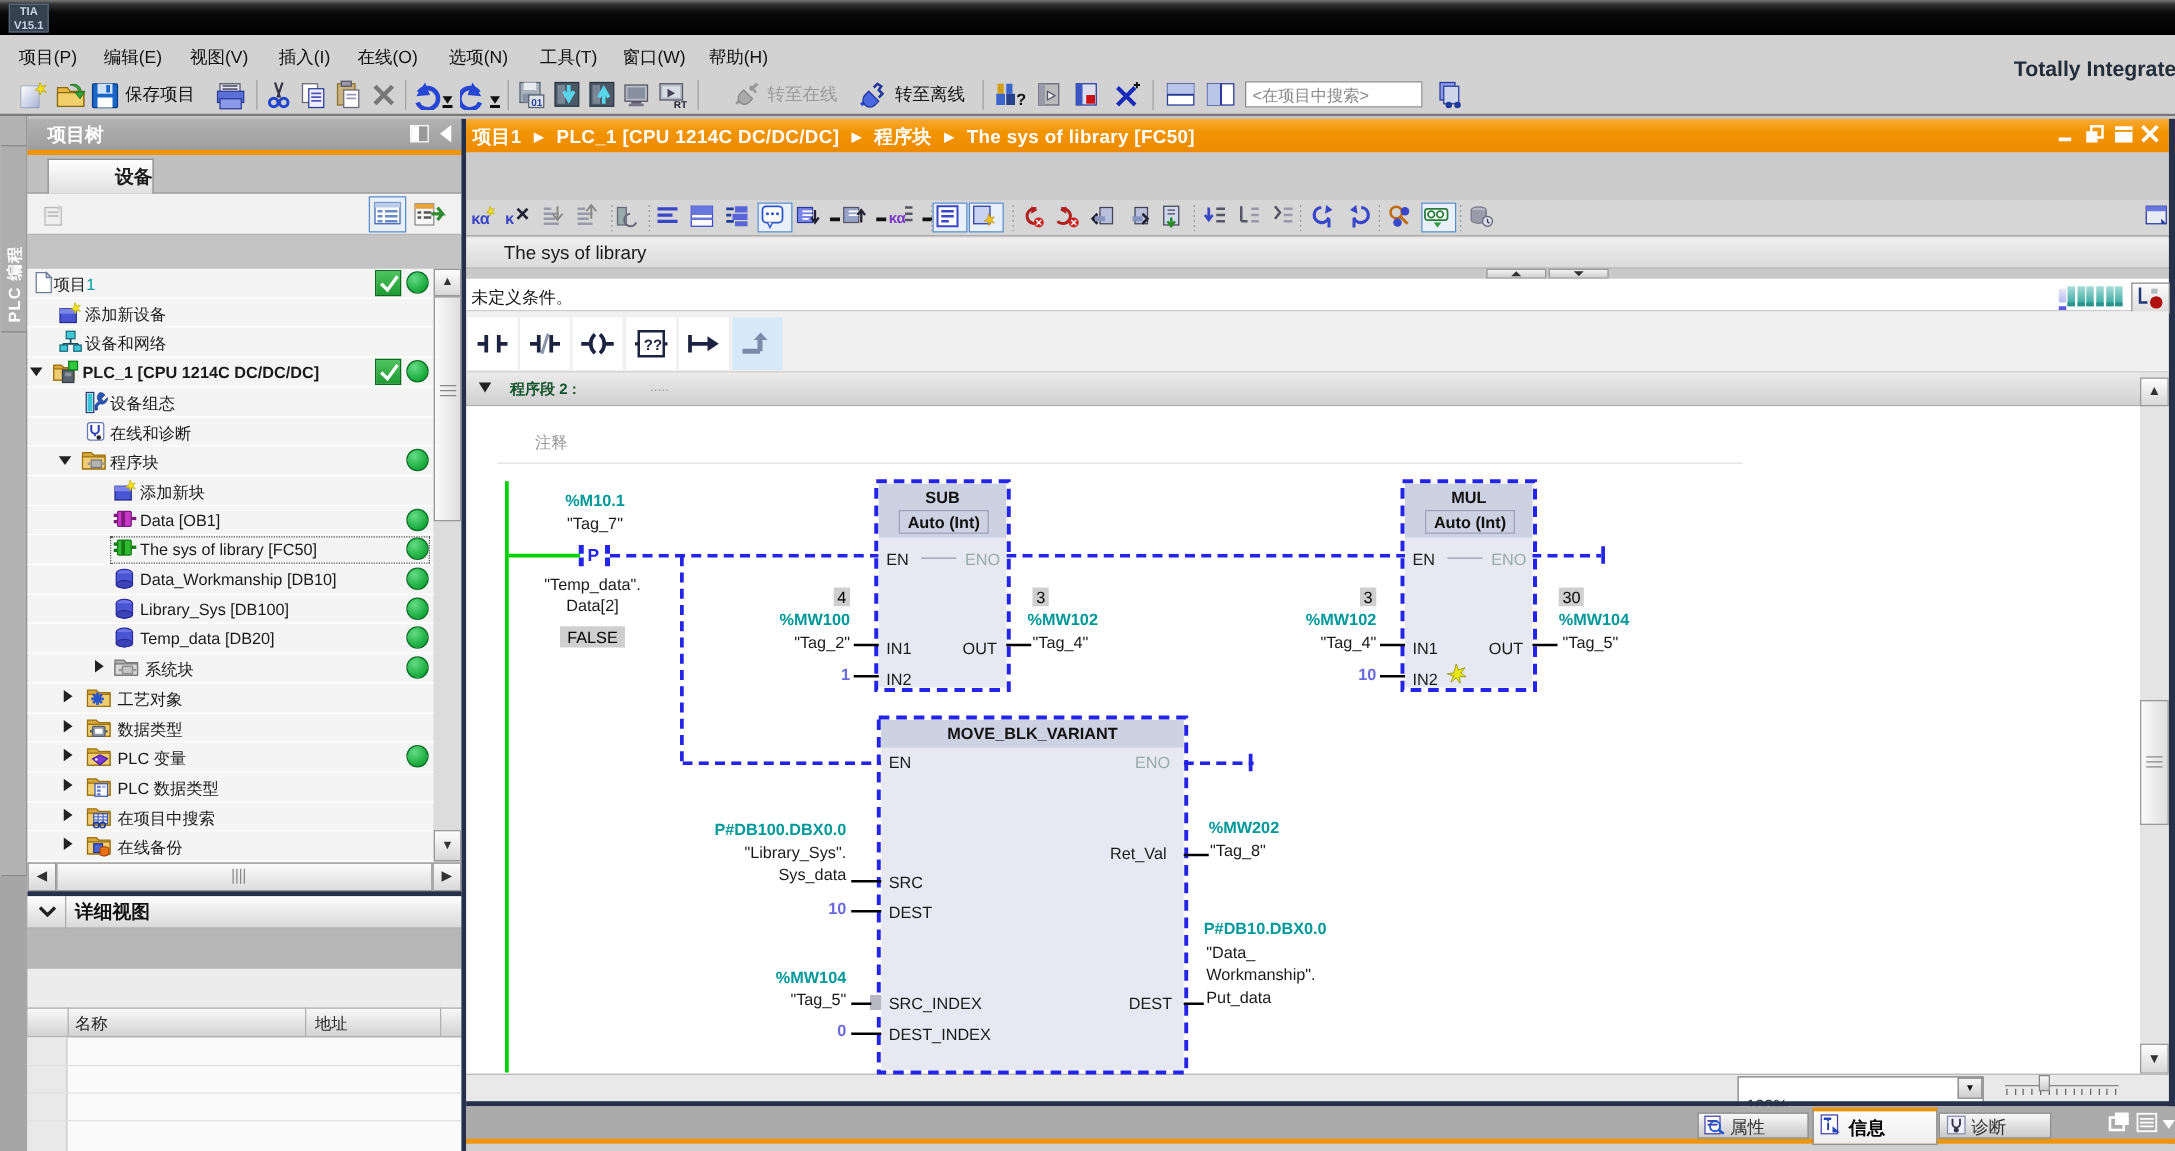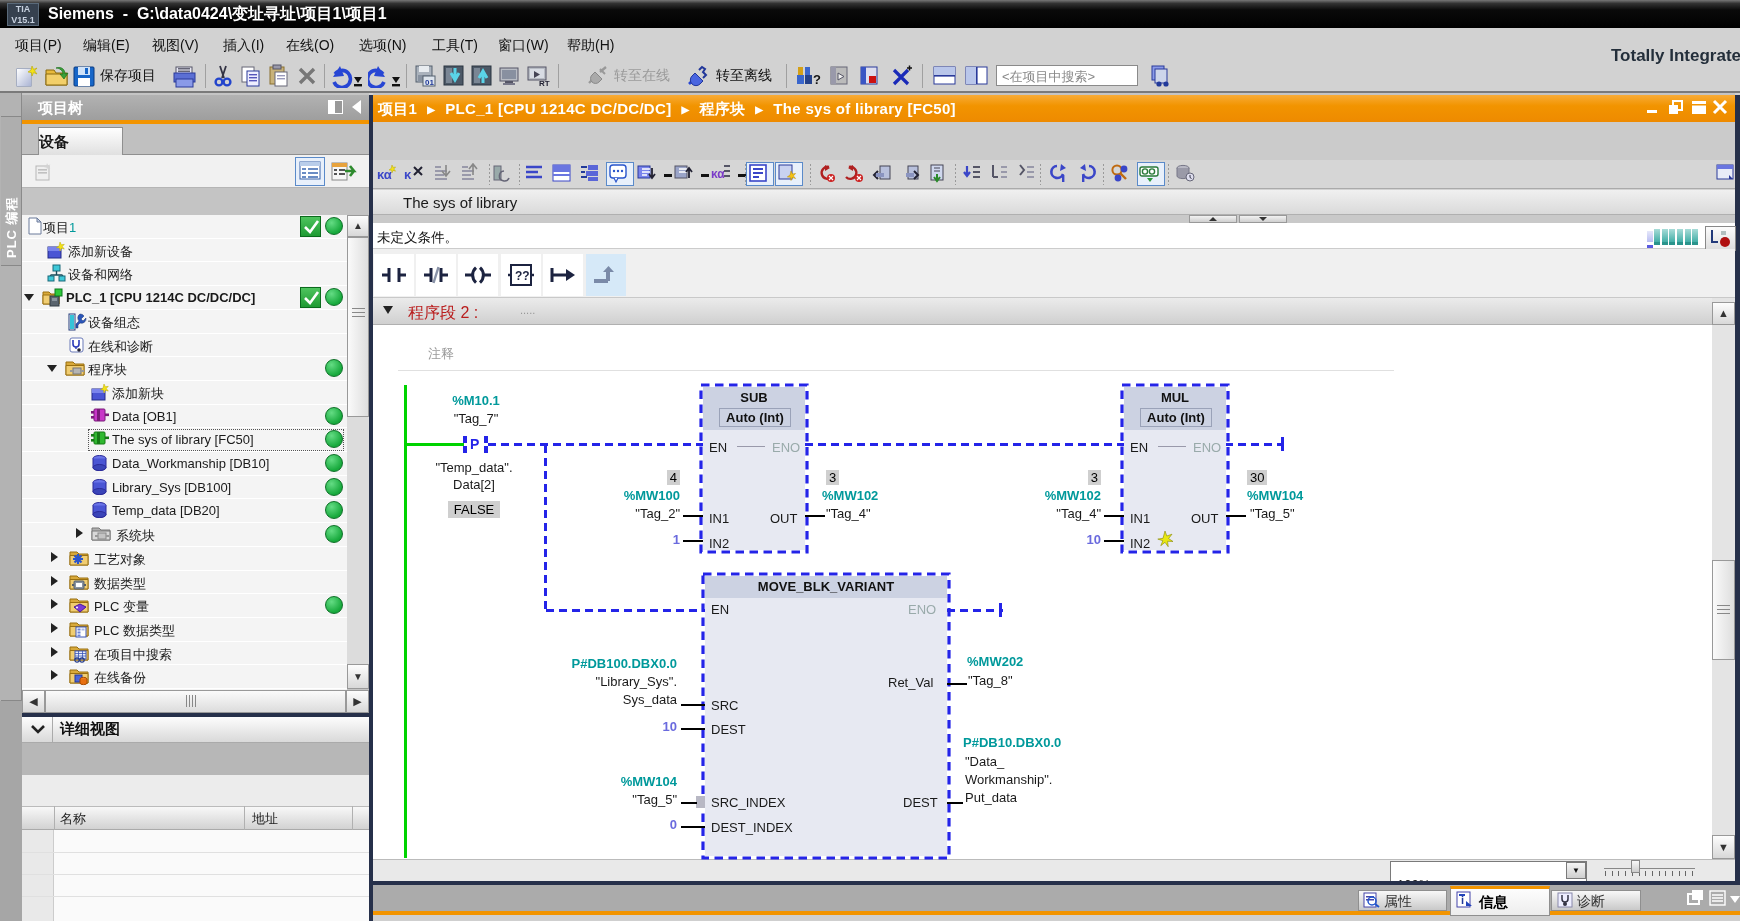--- a/index.html
+++ b/index.html
@@ -8,21 +8,20 @@
 .vb{background:#cfcfcf;color:#000;padding:0 3px}
 .lbl{position:absolute;font-size:13px;white-space:nowrap;color:#1a1a1a}
 .lbl.teal{color:#00999b;font-weight:bold}
 .lbl .vb,.vb{background:#cfcfcf;color:#000;padding:0 3px}
 .lbl.bv{color:#6a6ade;font-weight:bold}
 .ct{text-align:center}
 </style></head><body>
 <div id="root">
 <div style="position:absolute;left:0;top:0;width:1740px;height:28px;background:linear-gradient(#777 0%,#333 12%,#0a0a0a 35%,#000 100%)"></div>
 <div style="position:absolute;left:7px;top:3px;width:32px;height:23px;background:#36414f;border:1px solid #5a6a7a;color:#c8d2e0;font-size:9px;font-weight:bold;text-align:center;line-height:11px;box-sizing:border-box">TIA<br>V15.1</div>
-<div style="position:absolute;left:48px;top:4px;color:#fff;font-weight:bold;font-size:16px;white-space:nowrap">Siemens&nbsp;&nbsp;-&nbsp;&nbsp;G:\data0424\变址寻址\项目1\项目1</div>
 <div style="position:absolute;left:15px;top:37px;font-size:14px;color:#111;white-space:nowrap">项目(P)</div>
 <div style="position:absolute;left:83px;top:37px;font-size:14px;color:#111;white-space:nowrap">编辑(E)</div>
 <div style="position:absolute;left:152px;top:37px;font-size:14px;color:#111;white-space:nowrap">视图(V)</div>
 <div style="position:absolute;left:223px;top:37px;font-size:14px;color:#111;white-space:nowrap">插入(I)</div>
 <div style="position:absolute;left:286px;top:37px;font-size:14px;color:#111;white-space:nowrap">在线(O)</div>
 <div style="position:absolute;left:359px;top:37px;font-size:14px;color:#111;white-space:nowrap">选项(N)</div>
 <div style="position:absolute;left:432px;top:37px;font-size:14px;color:#111;white-space:nowrap">工具(T)</div>
 <div style="position:absolute;left:498px;top:37px;font-size:14px;color:#111;white-space:nowrap">窗口(W)</div>
 <div style="position:absolute;left:567px;top:37px;font-size:14px;color:#111;white-space:nowrap">帮助(H)</div>
 <div style="position:absolute;left:14px;top:64px;width:24px;height:24px"><svg width="24" height="24">
@@ -183,21 +182,21 @@
 <div style="position:absolute;left:0;top:701px;width:22px;height:220px;background:#a6a6a6"></div>
 <div style="position:absolute;left:22px;top:93px;width:347px;height:828px;background:#c4c4c4"></div>
 <div style="position:absolute;left:369px;top:95px;width:4px;height:826px;background:#26304a"></div>
 <div style="position:absolute;left:1735px;top:95px;width:5px;height:826px;background:#26304a"></div>
 <div style="position:absolute;left:22px;top:95px;width:347px;height:25px;background:linear-gradient(#b2b2b2,#9e9e9e)"></div>
 <div style="position:absolute;left:38px;top:99px;color:#fff;font-weight:bold;font-size:15px">项目树</div>
 <div style="position:absolute;left:328px;top:100px;width:15px;height:14px;border:1px solid #fff;background:linear-gradient(90deg,#fff 45%,#999 45%);box-sizing:border-box"></div>
 <div style="position:absolute;left:352px;top:100px;width:0;height:0;border-right:9px solid #fff;border-top:7px solid transparent;border-bottom:7px solid transparent"></div>
 <div style="position:absolute;left:22px;top:120px;width:347px;height:4px;background:#f29400"></div>
 <div style="position:absolute;left:22px;top:124px;width:347px;height:31px;background:#c0c0c0;border-bottom:1px solid #8f8f8f;box-sizing:border-box"></div>
-<div style="position:absolute;left:38px;top:127px;width:85px;height:28px;background:linear-gradient(#fefefe,#e0e0e0);border:1px solid #8f8f8f;border-bottom:none;box-sizing:border-box;font-weight:bold;font-size:15px;text-align:left;line-height:27px">设备</div>
+<div style="position:absolute;left:38px;top:127px;width:85px;height:28px;background:linear-gradient(#fefefe,#e0e0e0);border:1px solid #8f8f8f;border-bottom:none;box-sizing:border-box;font-weight:bold;font-size:15px;text-align:right;line-height:27px">设备</div>
 <div style="position:absolute;left:22px;top:155px;width:347px;height:33px;background:#f1f1f1;border-bottom:1px solid #b5b5b5;box-sizing:border-box"></div>
 <div style="position:absolute;left:34px;top:161px;width:22px;height:22px"><svg width="22" height="22">
         <g opacity="0.55">
           <rect x="2" y="5" width="13" height="14" fill="#eee" stroke="#888"></rect>
           <rect x="4" y="8" width="9" height="1.6" fill="#999"></rect>
           <rect x="4" y="11" width="9" height="1.6" fill="#999"></rect>
           <path d="M13 2 l1 2.2 2.4-.6 -1.6 1.8 1.6 2 -2.4-.8 -1 2.2 -.4-2.3 -2.4-.2 2-1.4z" fill="#bbb"></path>
         </g>
       </svg></div>
 <div style="position:absolute;left:295px;top:157px;width:30px;height:29px;background:#e8f0fb;border:1px solid #5a8ac9;box-sizing:border-box"></div>
@@ -665,21 +664,21 @@
         <path d="M3 7 v14 M3 14 h16" stroke="#1c2340" stroke-width="3" fill="none"></path>
         <path d="M17 8 l9 6 -9 6z" fill="#1c2340"></path>
       </svg></div>
 <div style="position:absolute;left:586px;top:254px;width:40px;height:42px;background:#d6e9f8"></div>
 <div style="position:absolute;left:592px;top:261px;width:28px;height:28px"><svg width="28" height="28">
         <path d="M2 20 h14 M16 20 v-9" stroke="#7a8aa8" stroke-width="4" fill="none"></path>
         <path d="M11 11 l5.5-6 5.5 6z" fill="#7a8aa8"></path>
       </svg></div>
 <div style="position:absolute;left:373px;top:298px;width:1339px;height:27px;background:linear-gradient(#ebebeb,#d0d0d0);border-bottom:1px solid #b0b0b0;box-sizing:border-box"></div>
 <div style="position:absolute;left:383px;top:306px;width:0;height:0;border-top:8px solid #222;border-left:5px solid transparent;border-right:5px solid transparent"></div>
-<div style="position:absolute;left:408px;top:303px;font-weight:normal;font-size:16px;color:#b91c1c">程序段 2 :</div>
+<div style="position:absolute;left:408px;top:303px;font-weight:bold;font-size:12px;color:#14532d">程序段 2 :</div>
 <div style="position:absolute;left:520px;top:304px;font-size:11px;color:#999">.....</div>
 <div style="position:absolute;left:373px;top:325px;width:1339px;height:534px;background:#fff"></div>
 <div style="position:absolute;left:428px;top:345px;font-size:13px;color:#9a9a9a">注释</div>
 <div style="position:absolute;left:398px;top:370px;width:996px;height:1px;background:#e0e0e0"></div>
 <div style="position:absolute;left:1712px;top:298px;width:23px;height:561px;background:#e4e4e4"></div>
 <div style="position:absolute;left:1712px;top:302px;width:23px;height:23px;text-align:center;font-size:11px;color:#333;line-height:21px;background:linear-gradient(#fdfdfd,#d8d8d8);border:1px solid #999;box-sizing:border-box">▲</div>
 <div style="position:absolute;left:1712px;top:560px;width:23px;height:100px;background:linear-gradient(90deg,#fafafa,#dedede);border:1px solid #999;box-sizing:border-box"></div>
 <div style="position:absolute;left:1717px;top:605px;width:13px;height:1px;background:#888;box-shadow:0 4px #888,0 8px #888"></div>
 <div style="position:absolute;left:1712px;top:835px;width:23px;height:24px;text-align:center;font-size:11px;color:#333;line-height:22px;background:linear-gradient(#fdfdfd,#d8d8d8);border:1px solid #999;box-sizing:border-box">▼</div>
 <div style="position:absolute;left:373px;top:859px;width:1362px;height:22px;background:#e9e9e9;border-top:1px solid #bbb;box-sizing:border-box"></div>

